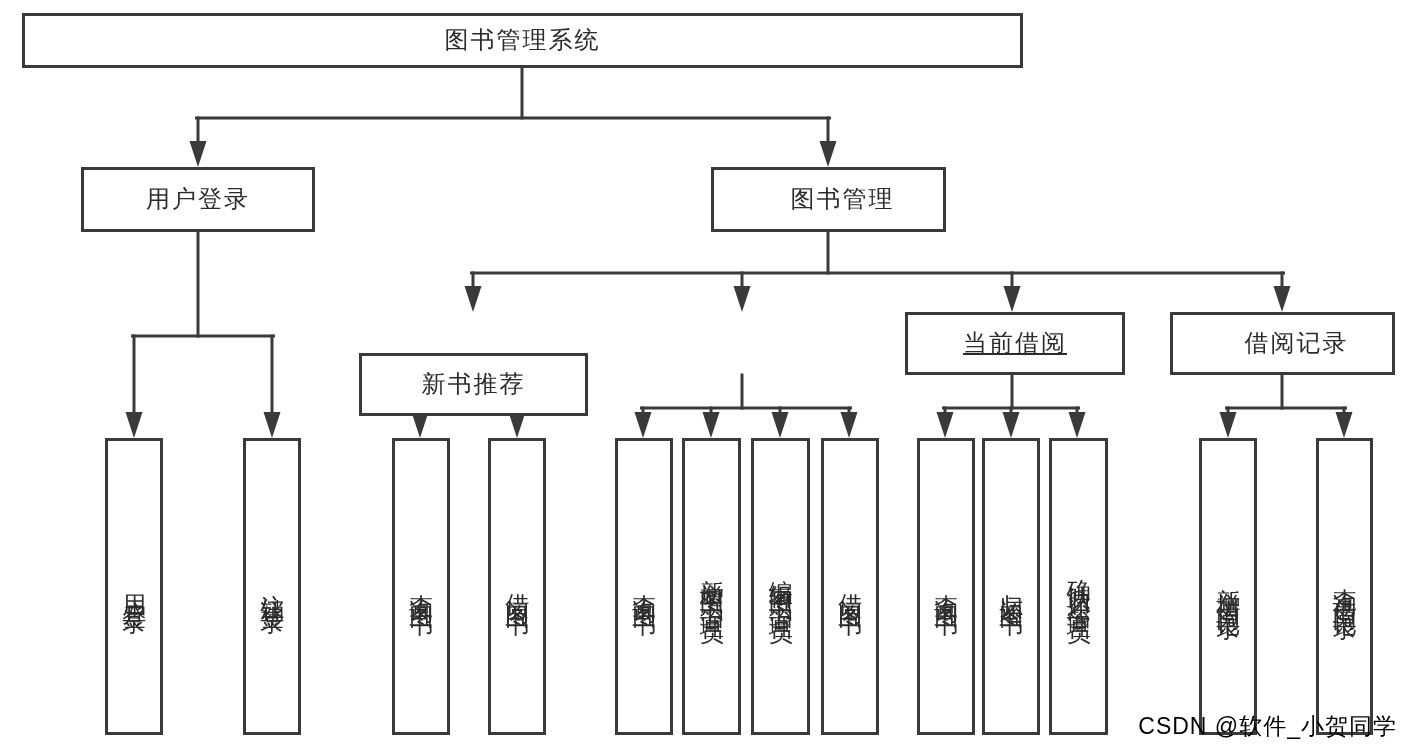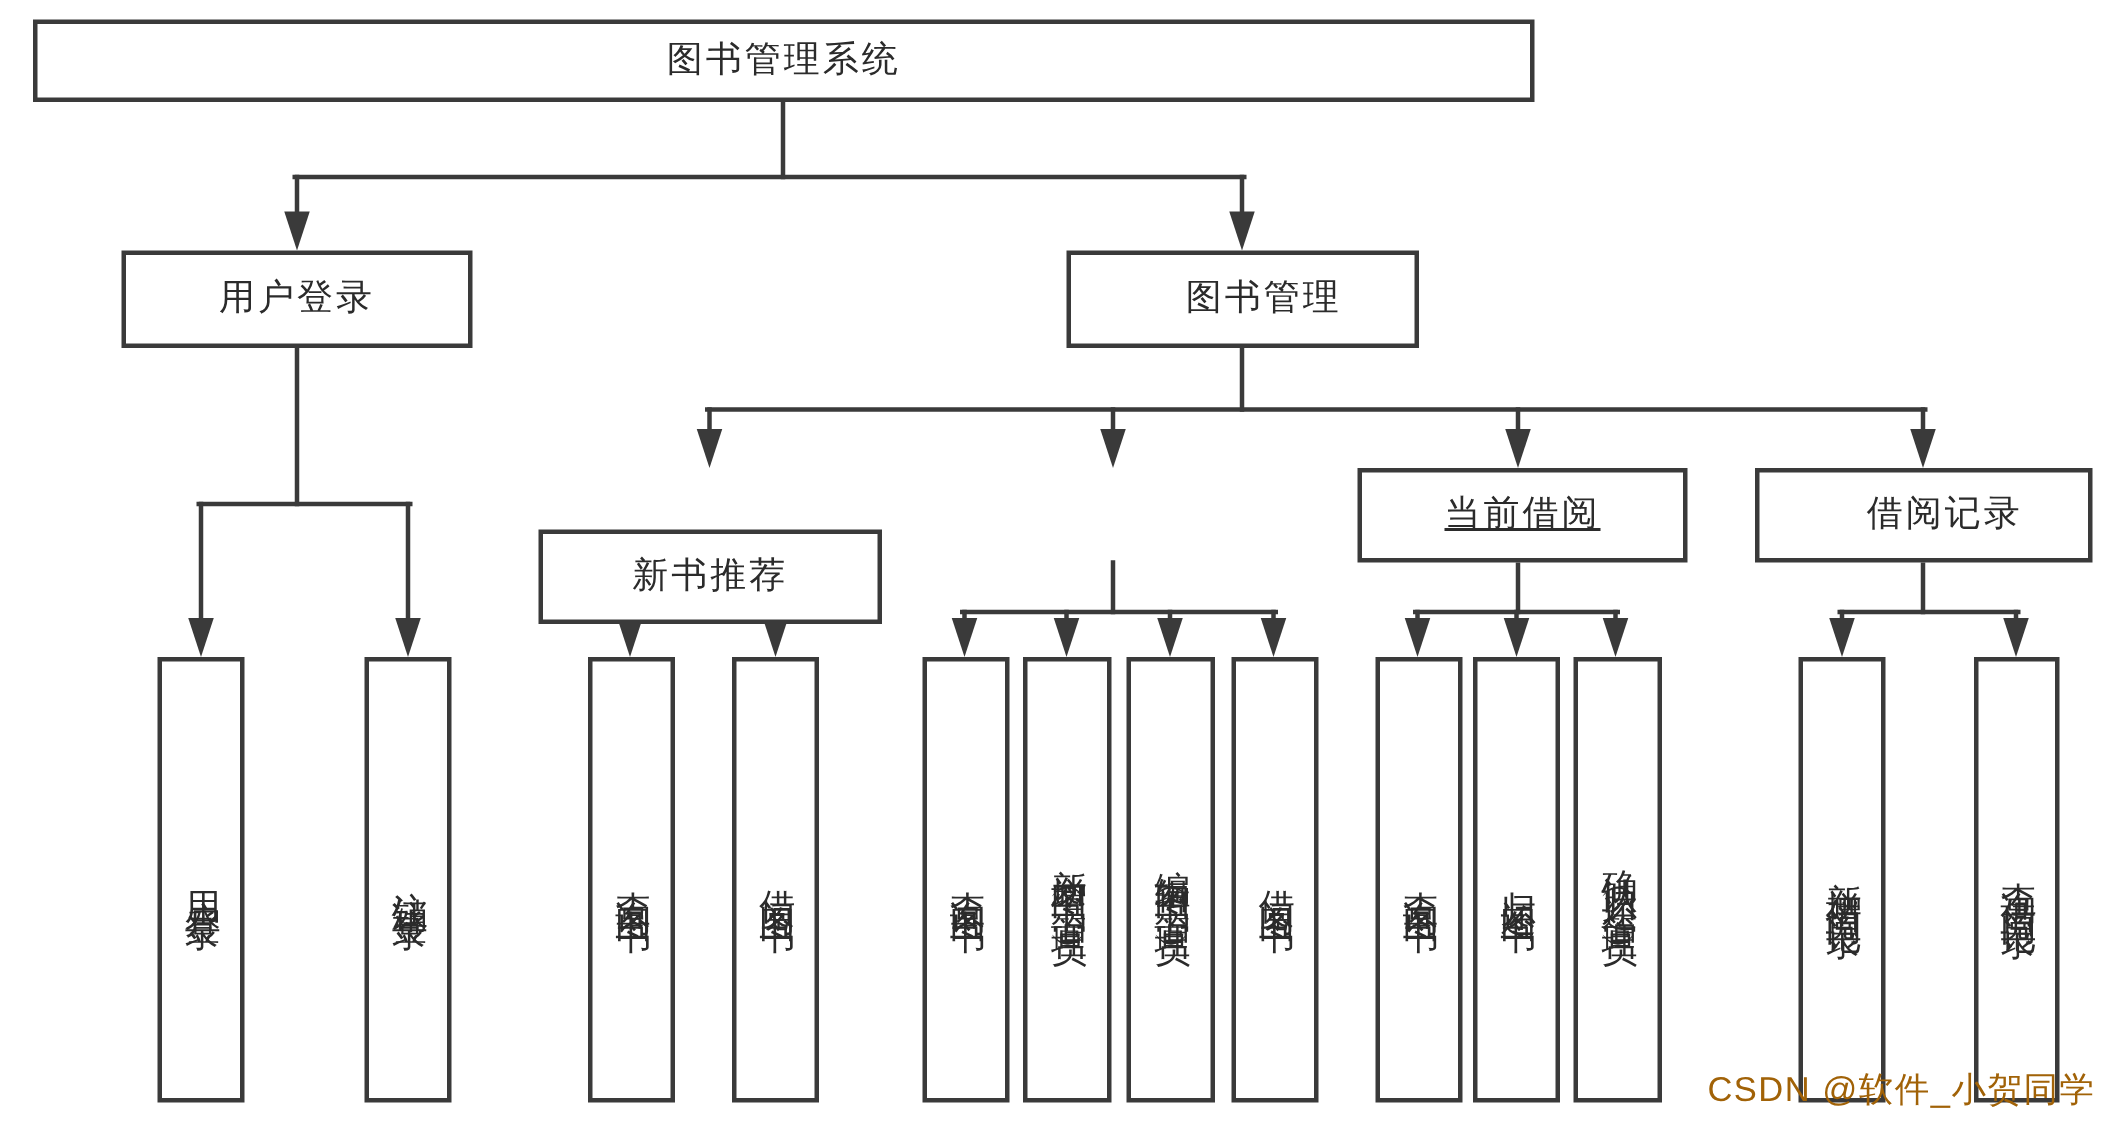--- a/index.html
+++ b/index.html
@@ -14,21 +14,21 @@
     white-space:nowrap;
   }
   .node-v .lbl{
     writing-mode:vertical-rl;letter-spacing:6px;white-space:nowrap;
   }
   .connectors{position:absolute;left:0;top:0;width:1405px;height:747px;pointer-events:none;}
   .connectors line{stroke:#3a3a3a;stroke-width:3;stroke-linecap:square;}
   .connectors polygon{fill:#3a3a3a;}
   .watermark{
     position:absolute;right:8px;top:711px;font-size:23px;letter-spacing:1px;
-    color:#a16207;z-index:5;
+    color:#000000;z-index:5;
   }
 </style>
 </head>
 <body>
 
 <div class="canvas">
 
   <svg class="connectors" viewBox="0 0 1405 747" xmlns="http://www.w3.org/2000/svg">
     <g>
       <line x1="522" y1="66" x2="522" y2="118"></line>

